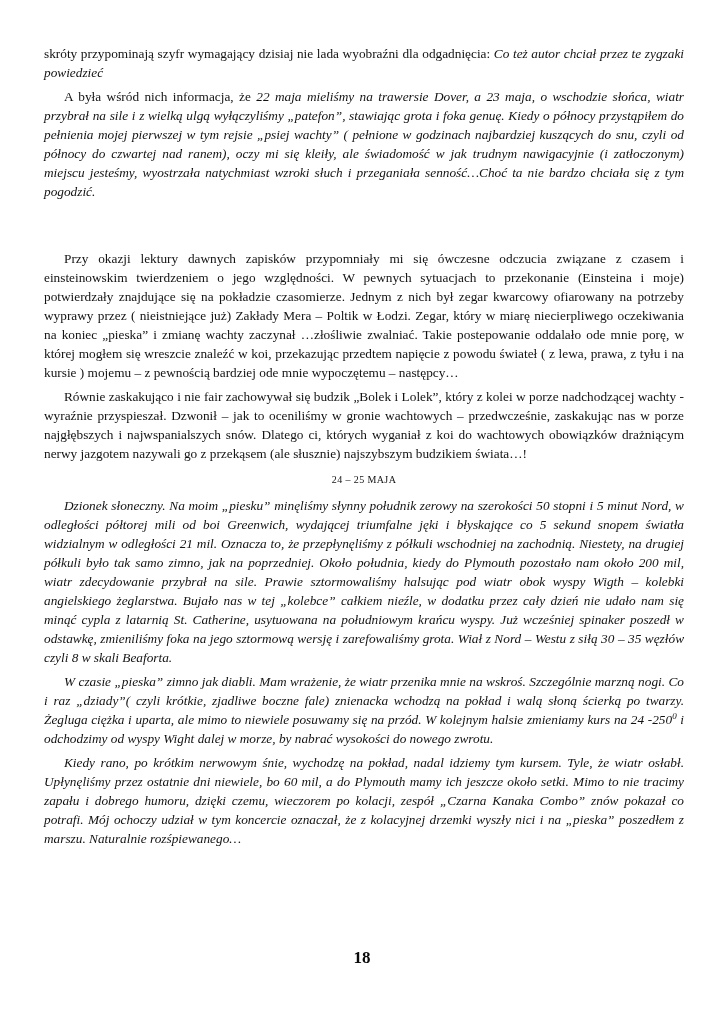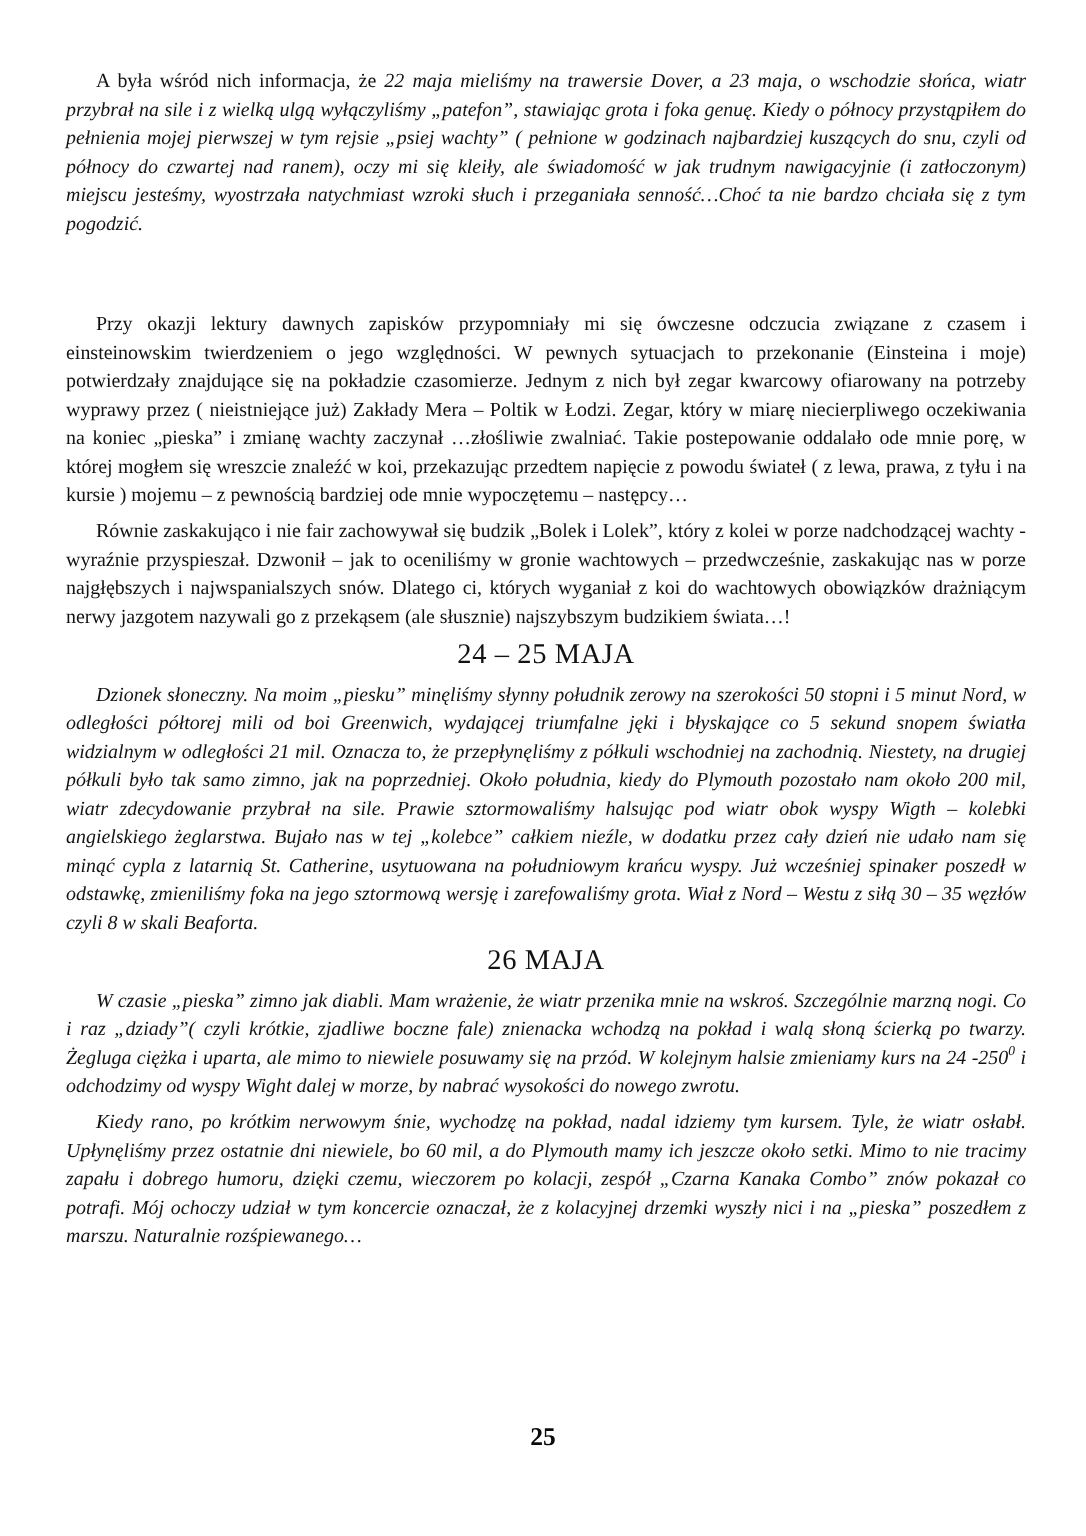--- a/index.html
+++ b/index.html
@@ -36,21 +36,21 @@
     margin-top: 48px;
   }
   .it {
     font-style: italic;
   }
   .b {
     font-weight: normal;
   }
   .heading {
     margin: 7px 0;
-    font-size: 19px;
+    font-size: 10px;
     font-weight: normal;
     text-align: center;
     letter-spacing: 0.4px;
     line-height: 19px;
   }
   sup.deg {
     font-size: 9px;
     line-height: 0;
     vertical-align: super;
   }
@@ -64,33 +64,33 @@
     font-size: 17px;
     color: #0a0a0a;
   }
 </style>
 </head>
 <body>
 
 <div class="page">
   <div class="body-text">
 
+    <p class="para no-indent"><span>skróty przypominają szyfr wymagający dzisiaj nie lada wyobraźni dla odgadnięcia: </span><span class="it">Co też autor chciał przez te zygzaki powiedzieć</span></p>
 
     <p class="para"><span>A była wśród nich informacja, że </span><span class="it">22 maja mieliśmy na trawersie Dover, a 23 maja, o wschodzie słońca, wiatr przybrał na sile i z wielką ulgą wyłączyliśmy „patefon”, stawiając grota i foka genuę. Kiedy o północy przystąpiłem do pełnienia mojej pierwszej w tym rejsie „psiej wachty” ( pełnione w godzinach najbardziej kuszących do snu, czyli od północy do czwartej nad ranem), oczy mi się kleiły, ale świadomość w jak trudnym nawigacyjnie (i zatłoczonym) miejscu jesteśmy, wyostrzała natychmiast wzroki słuch i przeganiała senność…Choć ta nie bardzo chciała się z tym pogodzić.</span></p>
 
     <p class="para gap-before">Przy okazji lektury dawnych zapisków  przypomniały mi się ówczesne odczucia związane z czasem i einsteinowskim twierdzeniem o jego względności. W pewnych sytuacjach to przekonanie (Einsteina i moje) potwierdzały znajdujące się na pokładzie czasomierze. Jednym z nich był zegar kwarcowy ofiarowany na potrzeby wyprawy przez ( nieistniejące już) Zakłady Mera – Poltik w Łodzi. Zegar, który w miarę niecierpliwego oczekiwania na koniec „pieska” i zmianę wachty zaczynał …złośliwie zwalniać. Takie postepowanie oddalało ode mnie porę, w której mogłem się wreszcie znaleźć w koi, przekazując przedtem napięcie z powodu świateł ( z lewa, prawa, z tyłu i na kursie ) mojemu – z pewnością bardziej ode mnie wypoczętemu – następcy…</p>
 
     <p class="para"><span>Równie zaskakująco i nie fair zachowywał się budzik „Bolek i Lolek”, który z kolei w porze nadchodzącej wachty - wyraźnie przyspieszał. Dzwonił – jak to oceniliśmy w gronie wachtowych – przedwcześnie, zaskakując nas w porze najgłębszych i najwspanialszych snów. Dlatego ci, których wyganiał z koi do wachtowych obowiązków drażniącym nerwy jazgotem nazywali go z przekąsem (ale słusznie) </span><span class="b">najszybszym budzikiem świata…!</span></p>
 
     <h2 class="heading">24 – 25 MAJA</h2>
 
     <p class="para it">Dzionek słoneczny. Na moim „piesku” minęliśmy słynny południk zerowy na szerokości 50 stopni i 5 minut Nord, w odległości półtorej mili od boi Greenwich, wydającej triumfalne jęki i błyskające co 5 sekund snopem światła widzialnym w odległości 21 mil. Oznacza to, że przepłynęliśmy z półkuli wschodniej na zachodnią. Niestety, na drugiej półkuli było tak samo zimno, jak na poprzedniej. Około południa, kiedy do Plymouth pozostało nam około 200 mil, wiatr zdecydowanie przybrał na sile. Prawie sztormowaliśmy halsując pod wiatr obok wyspy Wigth – kolebki angielskiego żeglarstwa. Bujało nas w tej „kolebce” całkiem nieźle, w dodatku przez cały dzień nie udało nam się minąć cypla z latarnią St. Catherine, usytuowana na południowym krańcu wyspy. Już wcześniej spinaker poszedł w odstawkę, zmieniliśmy foka na jego sztormową wersję i zarefowaliśmy grota. Wiał z Nord – Westu z siłą 30 – 35 węzłów czyli 8 w skali Beaforta.</p>
 
-    <h2 class="heading">26 MAJA</h2>
 
     <p class="para it"><span>W czasie „pieska” zimno jak diabli. Mam wrażenie, że wiatr przenika mnie na wskroś. Szczególnie marzną nogi. Co i raz „dziady”( czyli krótkie, zjadliwe boczne fale) znienacka wchodzą na pokład i walą słoną ścierką po twarzy. Żegluga ciężka i uparta, ale mimo to niewiele posuwamy się na przód. W kolejnym halsie zmieniamy kurs na 24 -250</span><sup class="deg">0</sup><span> i odchodzimy od wyspy Wight dalej w morze, by nabrać wysokości do nowego zwrotu.</span></p>
 
     <p class="para it">Kiedy rano, po krótkim nerwowym śnie, wychodzę na pokład, nadal idziemy tym kursem. Tyle, że wiatr osłabł. Upłynęliśmy przez ostatnie dni niewiele, bo 60 mil, a do Plymouth mamy ich jeszcze około setki. Mimo to nie tracimy zapału i dobrego humoru, dzięki czemu, wieczorem po kolacji, zespół „Czarna Kanaka Combo” znów pokazał co potrafi. Mój ochoczy udział w tym koncercie oznaczał, że z kolacyjnej drzemki wyszły nici i na „pieska” poszedłem z marszu. Naturalnie rozśpiewanego…</p>
 
   </div>
 
-  <div class="page-number">25</div>
+  <div class="page-number">18</div>
 </div>
 
 </body></html>

